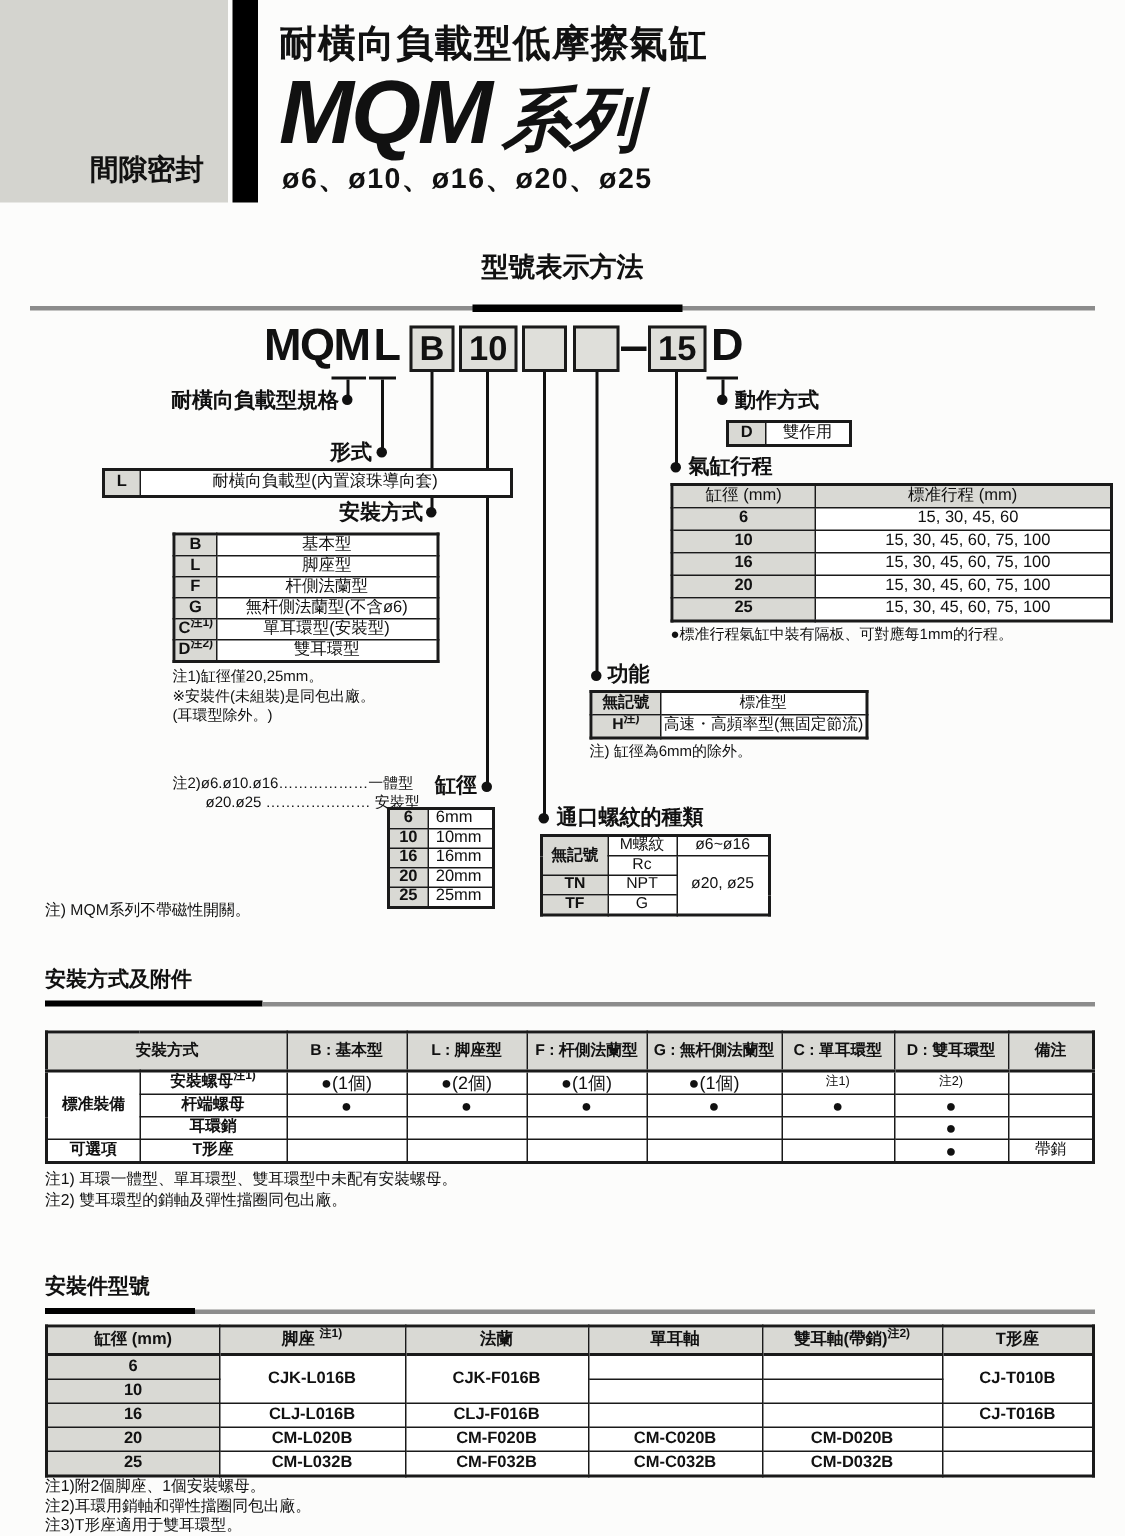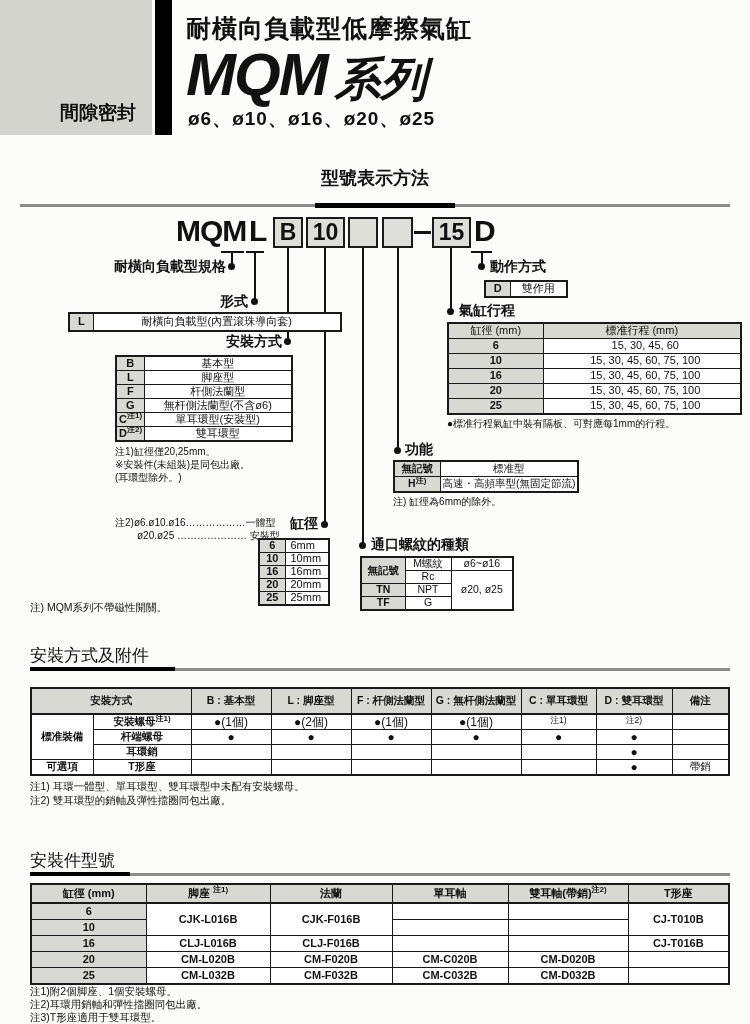--- a/index.html
+++ b/index.html
@@ -16,21 +16,21 @@
   .black-bar { left:155px; top:0; width:17px; height:135px; background:#000; }
   .title-sub { left:186px; top:12px; font-size:25px; font-weight:bold; letter-spacing:1px;text-align:right; }
   .series-line { left:186px; top:40px; font-style:italic; font-weight:bold; white-space:nowrap; }
   .series-name { font-size:60px; letter-spacing:-2px; }
   .series-word { font-size:46px; margin-left:8px; }
   .bore-line { left:188px; top:106px; font-size:19px; font-weight:bold; letter-spacing:1px;text-align:right; }
   
   .sec-title-center { left:25px; top:166px; width:700px; text-align:center; font-size:18px; font-weight:bold; }
   .rule-gray { background:#8c8c8c; height:3px; }
   .rule-black { background:#000; height:5px; }
-  .sec-title { font-size:17px; font-weight:normal; }
+  .sec-title { font-size:14px; font-weight:bold; }
   
   .codetext { position:absolute; top:214px; font-size:30px; font-weight:bold; letter-spacing:-1px; }
   .codebox {
     position:absolute; top:217px; height:31px; box-sizing:border-box;
     background:#dfdfda; border:2px solid #1a1a1a;
     font-size:23px; font-weight:bold; text-align:center; line-height:27px;
   }
   .tick { position:absolute; height:2px; background:#111; }
   .vline { position:absolute; width:2px; background:#111; }
   .dot { position:absolute; width:7px; height:7px; background:#111; border-radius:50%; }

